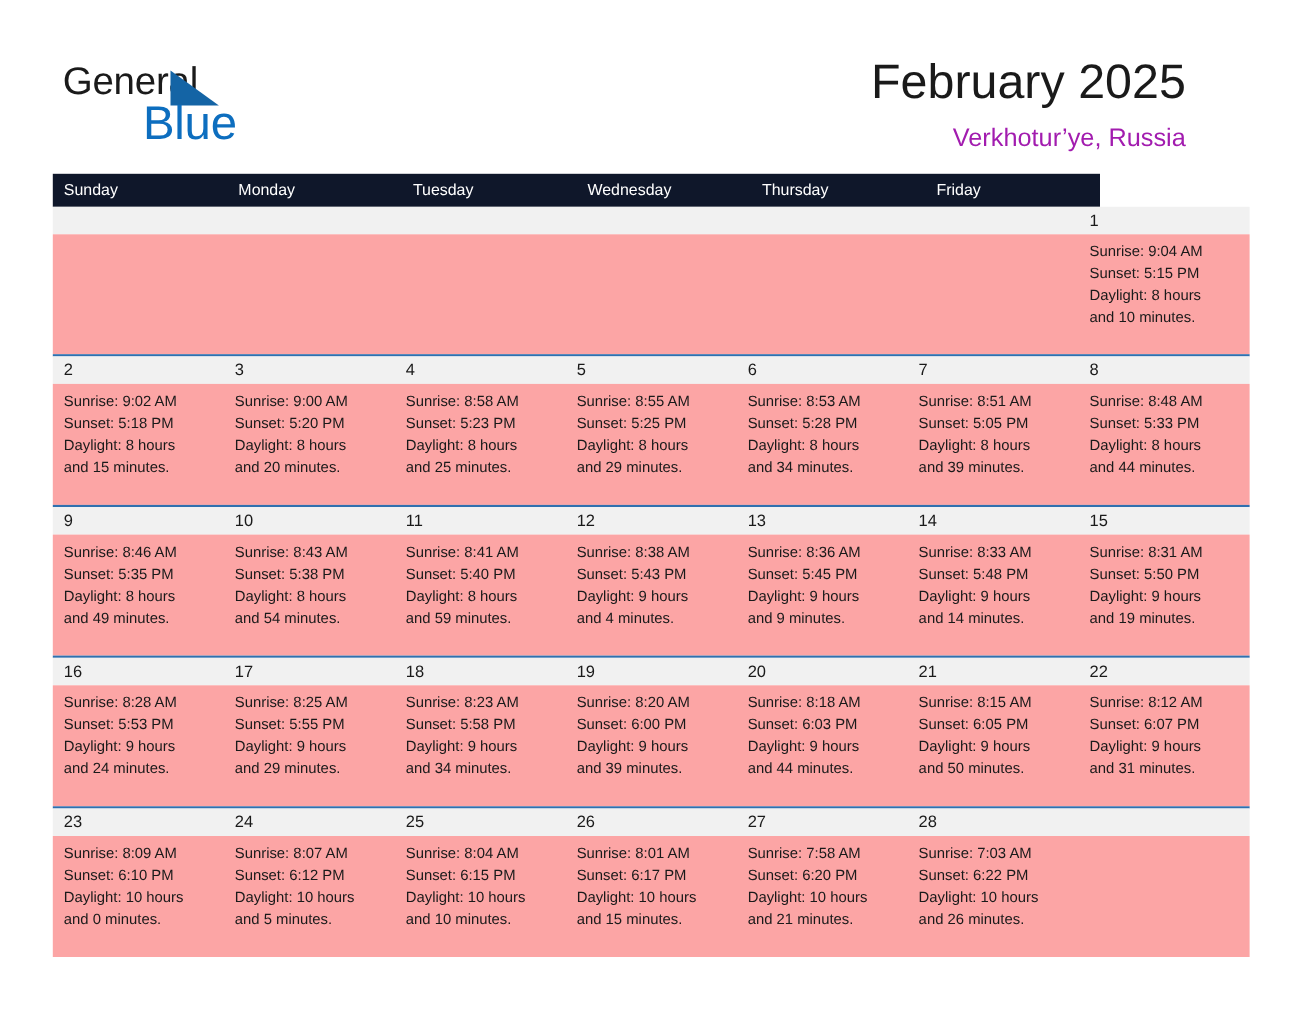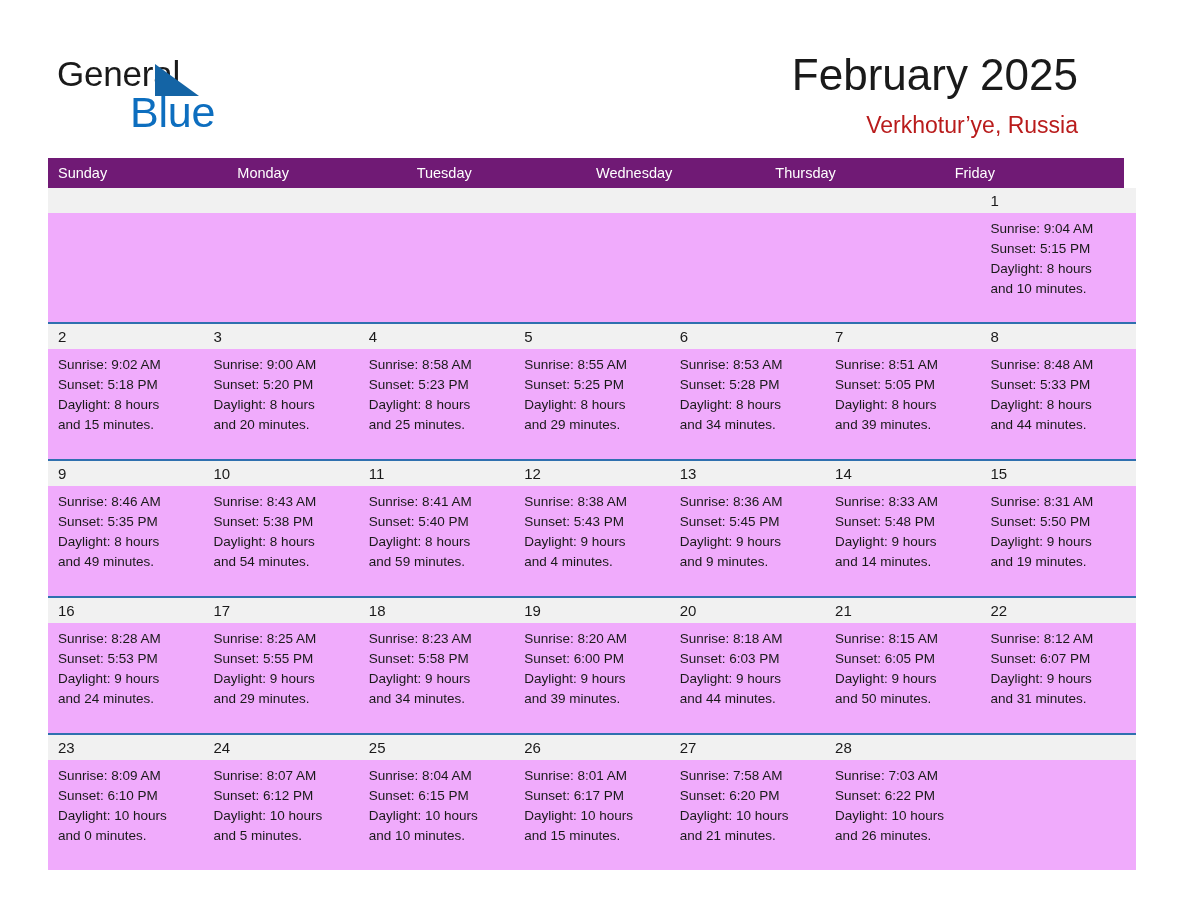--- a/index.html
+++ b/index.html
@@ -79,38 +79,38 @@
     font-size: 44px;
     line-height: 54px;
     color: #1a1a1a;
     font-weight: 400;
     letter-spacing: 0px;
   }
 
   .cal-subtitle {
     font-size: 23px;
     line-height: 34px;
-    color: #b91c1c;
+    color: #a21caf;
     font-weight: 400;
     margin-top: 6px;
   }
 
   
   .calendar {
     position: absolute;
     left: 48px;
     top: 158px;
     width: 1088px;
   }
 
   .weekday-row {
     display: flex;
-    width: 1076px;
+    width: 952px;
     height: 30px;
-    background: #701a75;
+    background: #0f172a;
   }
 
   .weekday-cell {
     flex: 1 1 0;
     min-width: 0;
     color: #ffffff;
     font-size: 14.5px;
     line-height: 30px;
     padding-left: 10px;
     font-weight: 400;
@@ -139,21 +139,21 @@
     font-size: 15px;
     line-height: 25px;
     color: #1a1a1a;
     padding-left: 10px;
     font-weight: 400;
   }
 
   .details-band {
     display: flex;
     width: 1088px;
-    background: #f0abfc;
+    background: #fca5a5;
   }
 
   .detail-cell {
     flex: 1 1 0;
     min-width: 0;
     padding: 6px 8px 12px 10px;
   }
 
   .week-row.r1 .detail-cell { height: 109px; }
   .week-row.r2 .detail-cell,

